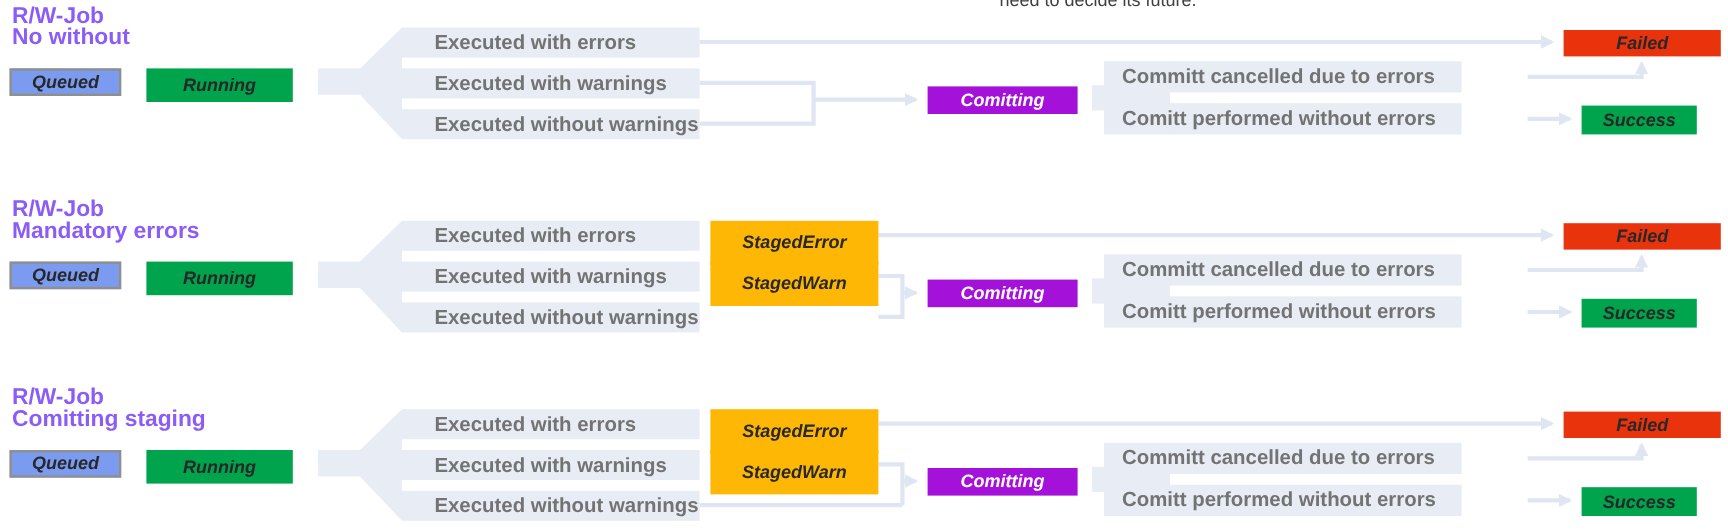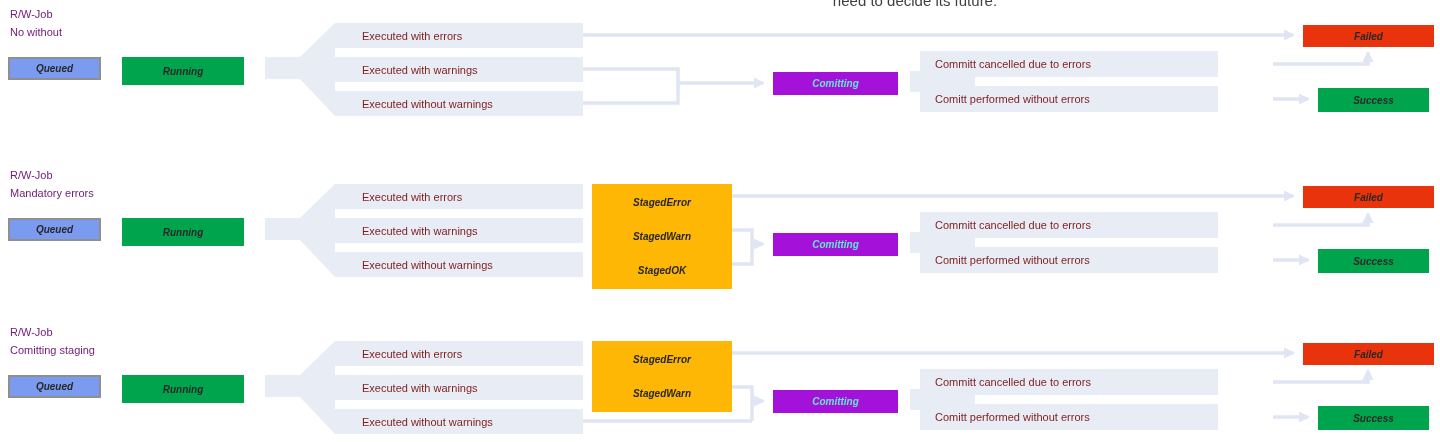--- a/index.html
+++ b/index.html
@@ -6,37 +6,37 @@
   .canvas{
     position:relative;width:1440px;height:442px;overflow:hidden;background:#fff;
     font-family:"Liberation Sans",sans-serif;
   }
   .note{
     position:absolute;top:-8px;left:745px;width:340px;text-align:center;
     font-size:15px;color:#3f3f3f;
   }
   .row{position:absolute;left:0;width:1440px;height:141px;}
   .row-title{
-    position:absolute;left:10px;top:5px;font-size:11px;font-weight:normal;
-    color:#701a75;line-height:18px;
+    position:absolute;left:10px;top:5px;font-size:19px;font-weight:bold;
+    color:#8b5cf6;line-height:18px;
   }
   .state{
     position:absolute;display:flex;align-items:center;justify-content:center;
-    font-size:10px;font-weight:bold;font-style:italic;color:#282828;
+    font-size:15px;font-weight:bold;font-style:italic;color:#282828;
     box-sizing:border-box;
   }
   .queued{left:8px;top:57px;width:93px;height:23px;background:var(--c-queued,#7B9BF1);border:2px solid var(--c-queued_border,#8F8F8F);}
   .running{left:122px;top:57px;width:122px;height:28px;background:var(--c-running,#00A44C);}
-  .committing{left:773px;top:72px;width:125px;height:23px;background:var(--c-committing,#A412D9);color:#5eead4;}
+  .committing{left:773px;top:72px;width:125px;height:23px;background:var(--c-committing,#A412D9);color:#ffffff;}
   .failed{left:1303px;top:25px;width:131px;height:22px;background:var(--c-failed,#E9330D);}
-  .success{left:1318px;top:88px;width:111px;height:24px;background:var(--c-success,#00A44C);}
+  .success{left:1318px;top:88px;width:96px;height:24px;background:var(--c-success,#00A44C);}
   .staged{left:592px;width:140px;height:37px;background:var(--c-staged,#FFB705);}
   .bar{
     position:absolute;display:flex;align-items:center;box-sizing:border-box;
-    background:var(--c-lane,#E8ECF5);font-size:11px;font-weight:normal;color:#7f1d1d;
+    background:var(--c-lane,#E8ECF5);font-size:17px;font-weight:bold;color:#737373;
   }
   .lbar{left:335px;width:248px;height:25px;padding-left:27px;}
   .rbar{left:920px;width:298px;height:26px;padding-left:15px;}
   .wires{position:absolute;left:0;top:0;}
   .wires path{fill:none;stroke:var(--c-line,#DFE5F2);stroke-width:3.5;}
   .wires rect,.wires polygon{fill:var(--c-lane,#E8ECF5);}
 </style>
 </head>
 <body>
 
@@ -98,21 +98,20 @@
       <div>R/W-Job</div>
       <div>Mandatory errors</div>
     </div>
     <div class="state queued">Queued</div>
     <div class="state running">Running</div>
     <div class="bar lbar" style="top:23px">Executed with errors</div>
     <div class="bar lbar" style="top:57px">Executed with warnings</div>
     <div class="bar lbar" style="top:91px">Executed without warnings</div>
     <div class="state staged" style="top:23px">StagedError</div>
     <div class="state staged" style="top:57px">StagedWarn</div>
-    <div class="state staged" style="top:91px">StagedOK</div>
     <div class="state committing">Comitting</div>
     <div class="bar rbar" style="top:51px">Committ cancelled due to errors</div>
     <div class="bar rbar" style="top:86px">Comitt performed without errors</div>
     <div class="state failed">Failed</div>
     <div class="state success">Success</div>
   </div>
 
   
   <div class="row" style="top:318px">
     <svg class="wires" width="1440" height="124">

